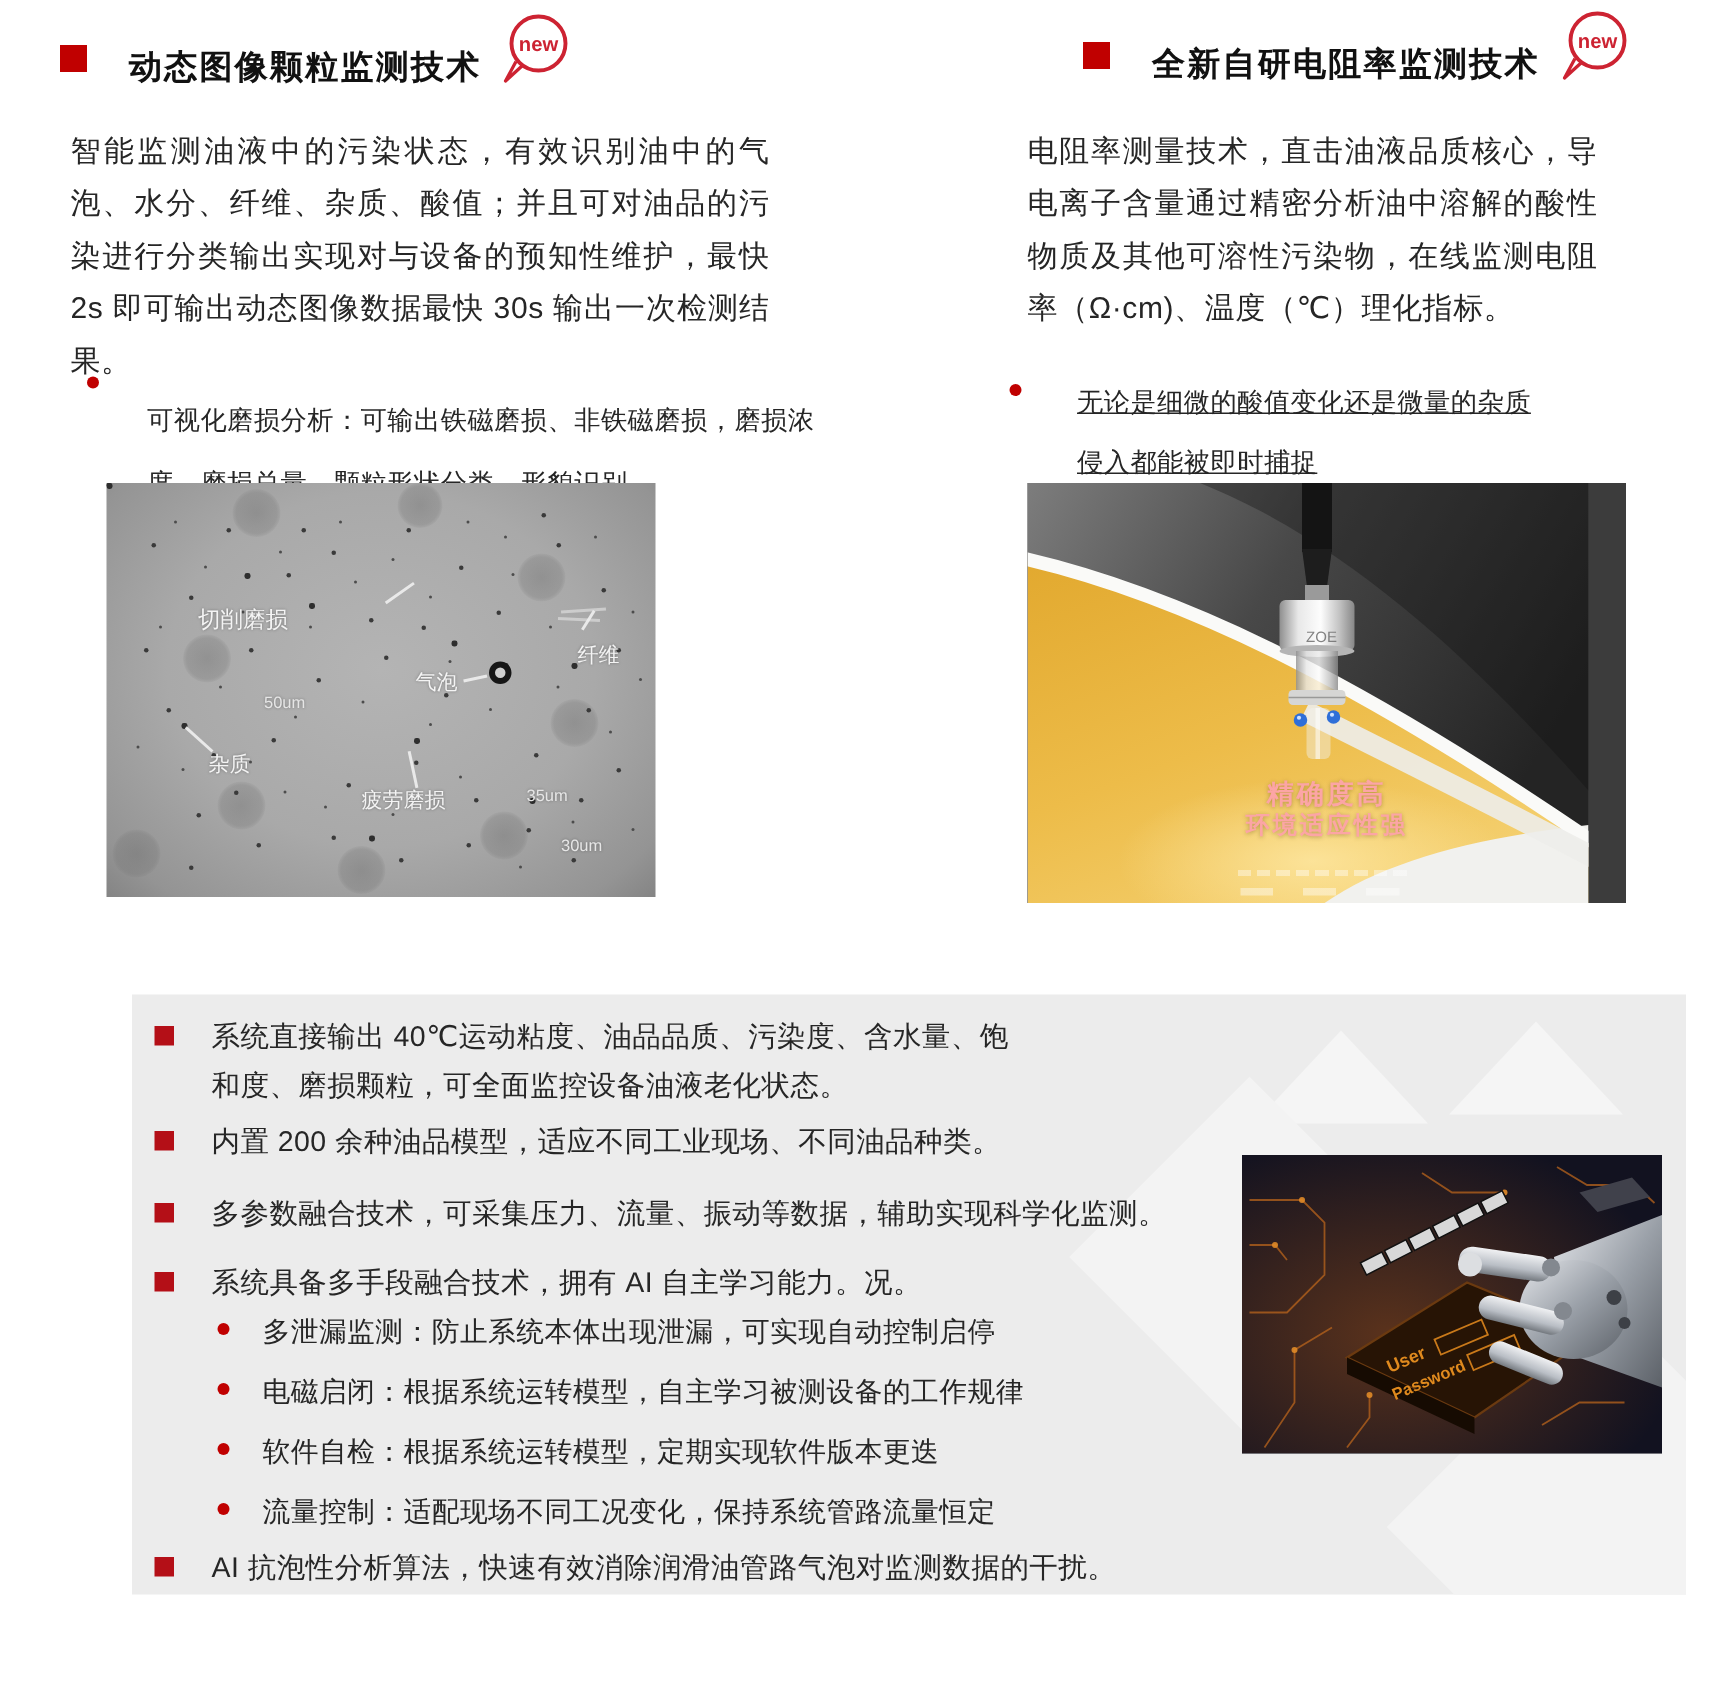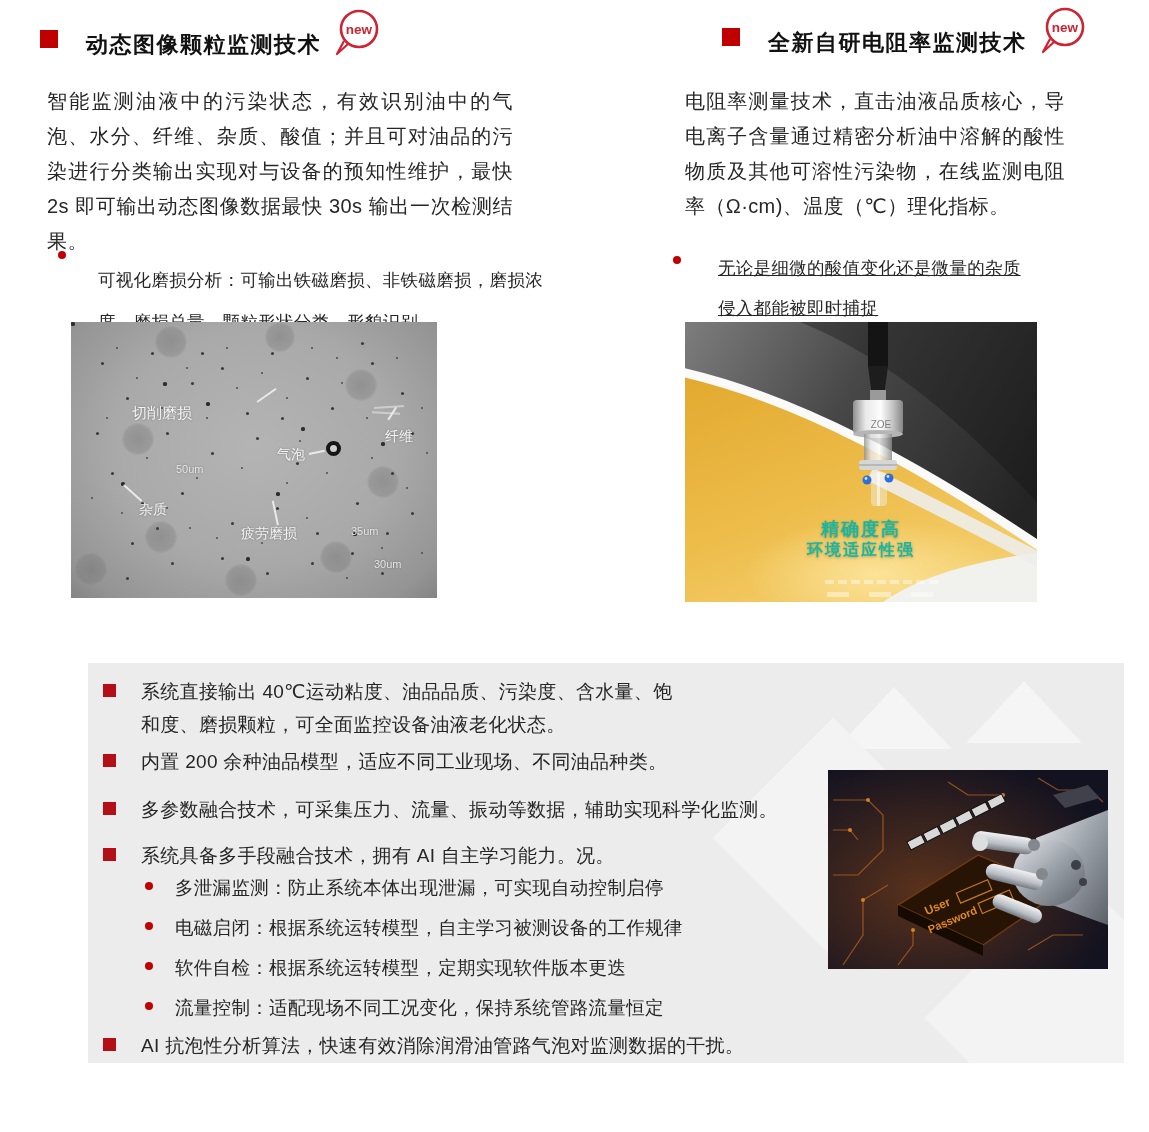--- a/index.html
+++ b/index.html
@@ -43,22 +43,22 @@
   .specksC{position:absolute;left:0;top:0;width:4px;height:4px;border-radius:40%;background:currentColor;color:#2e2e2e;
     box-shadow:205px 170px,50px 160px,135px 80px,310px 120px,230px 105px,175px 235px,92px 60px,282px 210px;}
   .ring{position:absolute;left:255px;top:119px;width:15px;height:15px;border-radius:50%;
         border:4px solid #161616;background:#cfcfcf;box-sizing:border-box;}
   .fiber-line{position:absolute;background:#d8d8d8;height:1.5px;opacity:.75;}
   .micro-label{position:absolute;color:#f4f4f4;text-shadow:0 0 2px rgba(0,0,0,.35);white-space:nowrap;}
   .lead{position:absolute;background:#f0f0f0;height:1.5px;transform-origin:left center;opacity:.9;}
   .scale-label{font-size:11px;color:#e6e6e6;}
 
   
-  .sensor{position:absolute;left:685px;top:322px;width:352px;height:280px;overflow:hidden;background:#3c3c3c;}
-  .sensor-caption{position:absolute;width:100%;text-align:center;color:#14b8a6;font-weight:bold;
+  .sensor{position:absolute;left:685px;top:322px;width:399px;height:280px;overflow:hidden;background:#3c3c3c;}
+  .sensor-caption{position:absolute;width:100%;text-align:center;color:#fca5a5;font-weight:bold;
                   text-shadow:0 1px 3px rgba(90,70,10,.4);letter-spacing:2px;}
   .cap1{top:195px;font-size:18px;}
   .cap2{top:218px;font-size:16px;}
   .tinyrow{position:absolute;opacity:.5;background:repeating-linear-gradient(90deg,rgba(255,255,255,.8) 0 9px,transparent 9px 13px);}
   .tr1{left:140px;top:258px;width:114px;height:4px;}
   .tr2{left:142px;top:270px;width:106px;height:5px;
        background:linear-gradient(90deg,rgba(255,255,255,.85) 0 22px,transparent 22px 42px,rgba(255,255,255,.85) 42px 64px,transparent 64px 84px,rgba(255,255,255,.85) 84px 106px);}
 
   
   .panel{position:absolute;left:88px;top:663px;width:1036px;height:400px;background:#ececec;overflow:hidden;}

